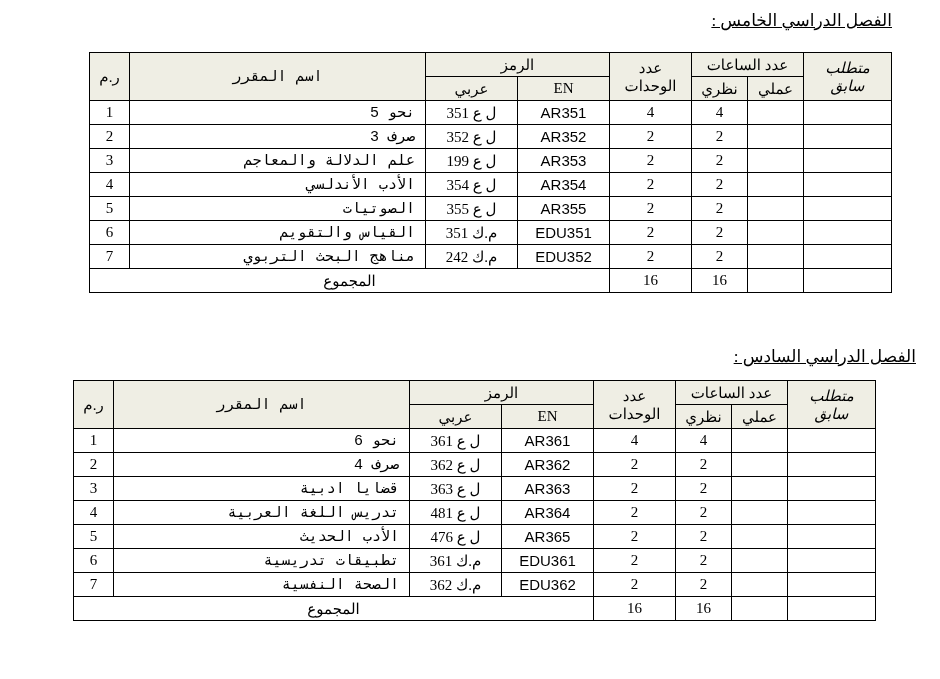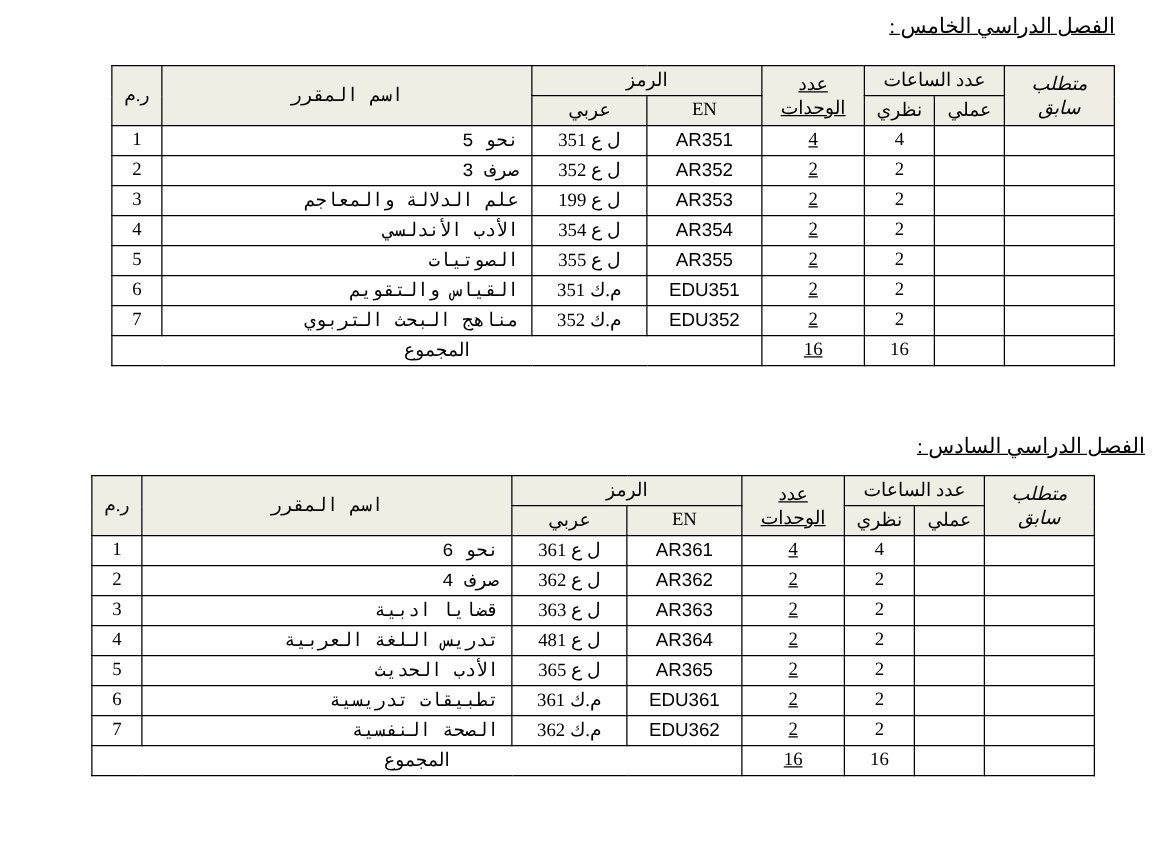--- a/index.html
+++ b/index.html
@@ -61,21 +61,21 @@
     box-sizing: border-box;
   }
   table.sched thead td, table.sched thead th {
     background: #efeee4;
     font-weight: normal;
   }
   .col-rm       { width: 40px; }
   .col-name     { width: 296px; text-align: right !important; padding-right: 10px !important; font-family: Liberation Mono, monospace; }
   .col-ar       { width: 92px; }
   .col-en       { width: 92px; }
-  .col-units    { width: 82px; text-decoration: underline; }
+  .col-units    { width: 82px; }
   .col-theory   { width: 56px; }
   .col-practice { width: 56px; }
   .col-prereq   { width: 88px; font-style: italic; }
   .total-label { text-align: center; }
 
   #table-5 {
     position: absolute;
     top: 52px;
     right: 48px;
   }
@@ -174,21 +174,21 @@
         <td class="col-ar">م.ك 351</td>
         <td class="col-name">القياس والتقويم</td>
         <td class="col-rm">6</td>
       </tr>
       <tr>
         <td class="col-prereq"></td>
         <td class="col-practice"></td>
         <td class="col-theory">2</td>
         <td class="col-units">2</td>
         <td class="col-en en-text">EDU352</td>
-        <td class="col-ar">م.ك 352</td>
+        <td class="col-ar">م.ك 242</td>
         <td class="col-name">مناهج البحث التربوي</td>
         <td class="col-rm">7</td>
       </tr>
       <tr>
         <td class="col-prereq"></td>
         <td class="col-practice"></td>
         <td class="col-theory">16</td>
         <td class="col-units">16</td>
         <td colspan="4" class="total-label">المجموع</td>
       </tr>
@@ -256,21 +256,21 @@
         <td class="col-ar">ل ع 481</td>
         <td class="col-name">تدريس اللغة العربية</td>
         <td class="col-rm">4</td>
       </tr>
       <tr>
         <td class="col-prereq"></td>
         <td class="col-practice"></td>
         <td class="col-theory">2</td>
         <td class="col-units">2</td>
         <td class="col-en en-text">AR365</td>
-        <td class="col-ar">ل ع 365</td>
+        <td class="col-ar">ل ع 476</td>
         <td class="col-name">الأدب الحديث</td>
         <td class="col-rm">5</td>
       </tr>
       <tr>
         <td class="col-prereq"></td>
         <td class="col-practice"></td>
         <td class="col-theory">2</td>
         <td class="col-units">2</td>
         <td class="col-en en-text">EDU361</td>
         <td class="col-ar">م.ك 361</td>

